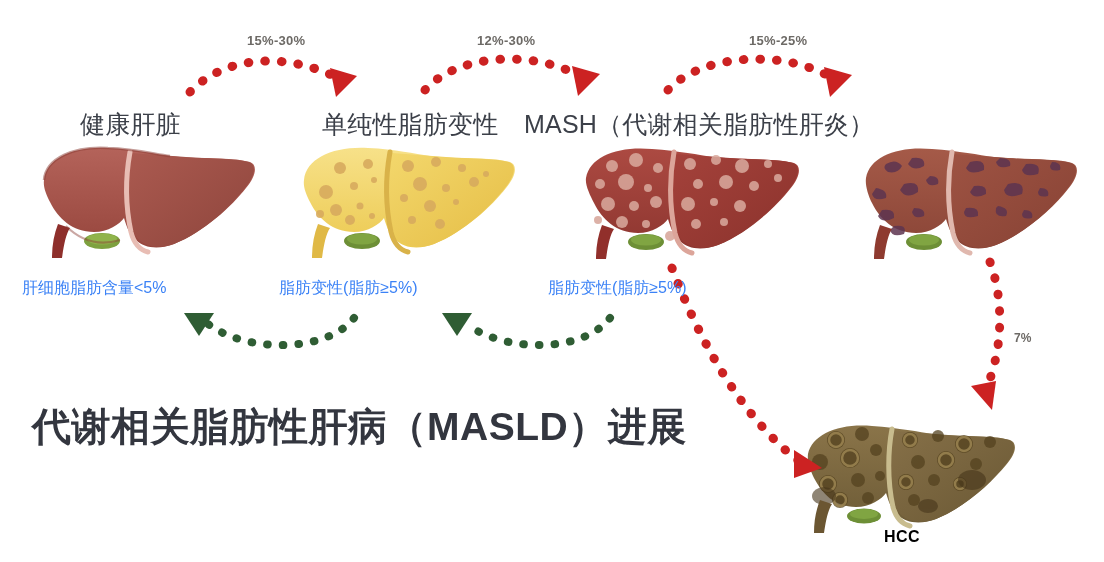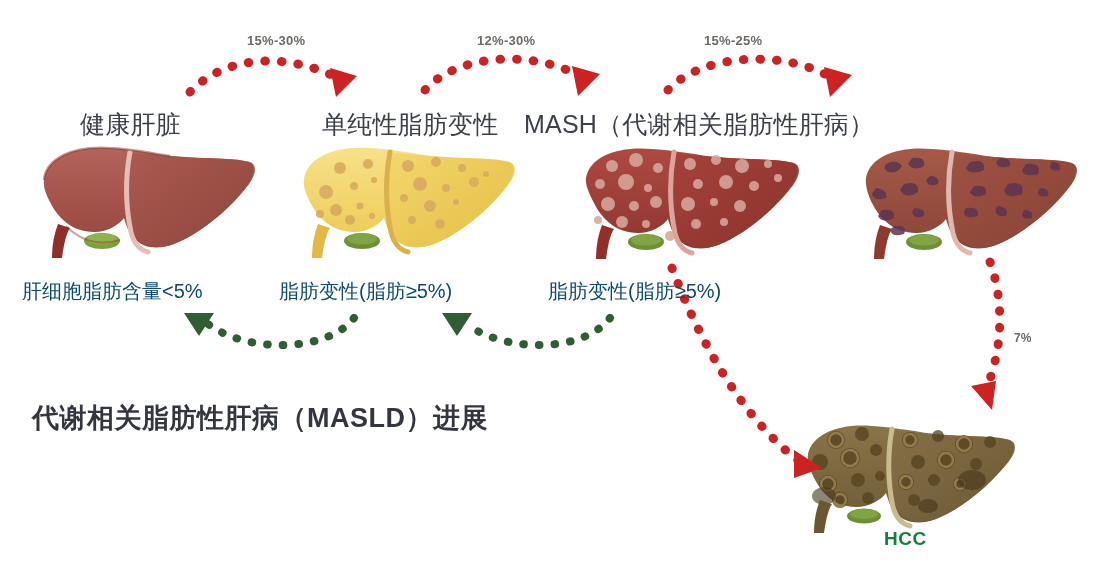--- a/index.html
+++ b/index.html
@@ -22,52 +22,52 @@
   
   .stage-label {
     position: absolute;
     font-size: 25px;
     color: #3c4049;
     white-space: nowrap;
     letter-spacing: 0.2px;
   }
   .sub-label {
     position: absolute;
-    font-size: 20px;
-    color: #0c4a6e;
+    font-size: 16px;
+    color: #3b82f6;
     white-space: nowrap;
   }
   .pct-label {
     position: absolute;
     font-size: 13px;
     font-weight: bold;
     color: #6d6a66;
     white-space: nowrap;
     letter-spacing: 0.3px;
   }
   .pct-small {
     position: absolute;
     font-size: 12px;
     font-weight: bold;
     color: #6d6a66;
     white-space: nowrap;
   }
   .title-main {
     position: absolute;
-    font-size: 27px;
+    font-size: 39px;
     font-weight: bold;
     color: #33363f;
     white-space: nowrap;
     letter-spacing: 0.5px;
   }
   .hcc-label {
     position: absolute;
-    font-size: 19px;
+    font-size: 16px;
     font-weight: bold;
-    color: #15803d;
+    color: #000000;
     letter-spacing: 0.5px;
   }
 
   
   svg.layer {
     position: absolute;
     left: 0;
     top: 0;
     width: 1104px;
     height: 562px;
@@ -348,26 +348,26 @@
     </g>
 
     <g>
       <path class="rev" d="M610,318 C584,352 508,354 466,324"></path>
       <polygon points="442,313 472,313 457,336" fill="#2f5d34"></polygon>
     </g>
   </svg>
 
   <div class="pct-label" style="left:247px; top:33px;">15%-30%</div>
   <div class="pct-label" style="left:477px; top:33px;">12%-30%</div>
-  <div class="pct-label" style="left:704px; top:33px;">15%-25%</div>
+  <div class="pct-label" style="left:749px; top:33px;">15%-25%</div>
   <div class="pct-small" style="left:1014px; top:331px;">7%</div>
 
   <div class="stage-label" style="left:322px; top:108px;">单纯性脂肪变性</div>
   <div class="stage-label" style="left:80px; top:108px;">健康肝脏</div>
-  <div class="stage-label" style="left:524px; top:108px;">MASH（代谢相关脂肪性肝病）</div>
+  <div class="stage-label" style="left:524px; top:108px;">MASH（代谢相关脂肪性肝炎）</div>
 
   <div class="sub-label" style="left:22px; top:278px;">肝细胞脂肪含量&lt;5%</div>
   <div class="sub-label" style="left:279px; top:278px;">脂肪变性(脂肪≥5%)</div>
   <div class="sub-label" style="left:548px; top:278px;">脂肪变性(脂肪≥5%)</div>
 
   <div class="hcc-label" style="left:884px; top:528px;">HCC</div>
 
   <div class="title-main" style="left:32px; top:400px;">代谢相关脂肪性肝病（MASLD）进展</div>
 
 </div>

